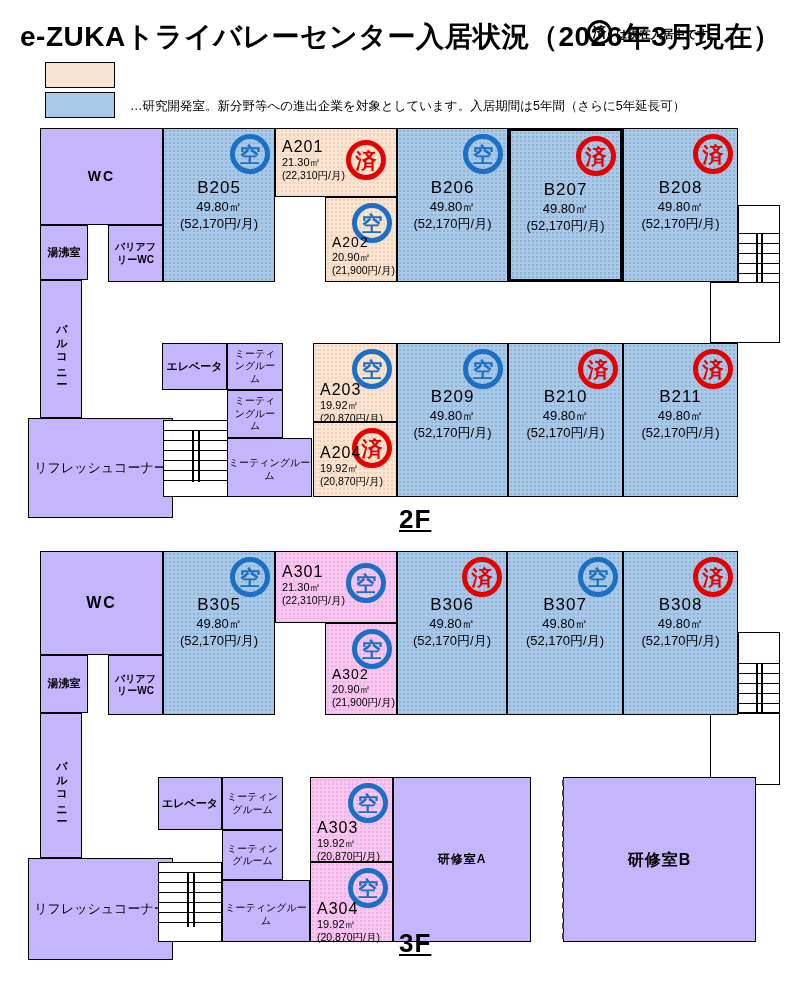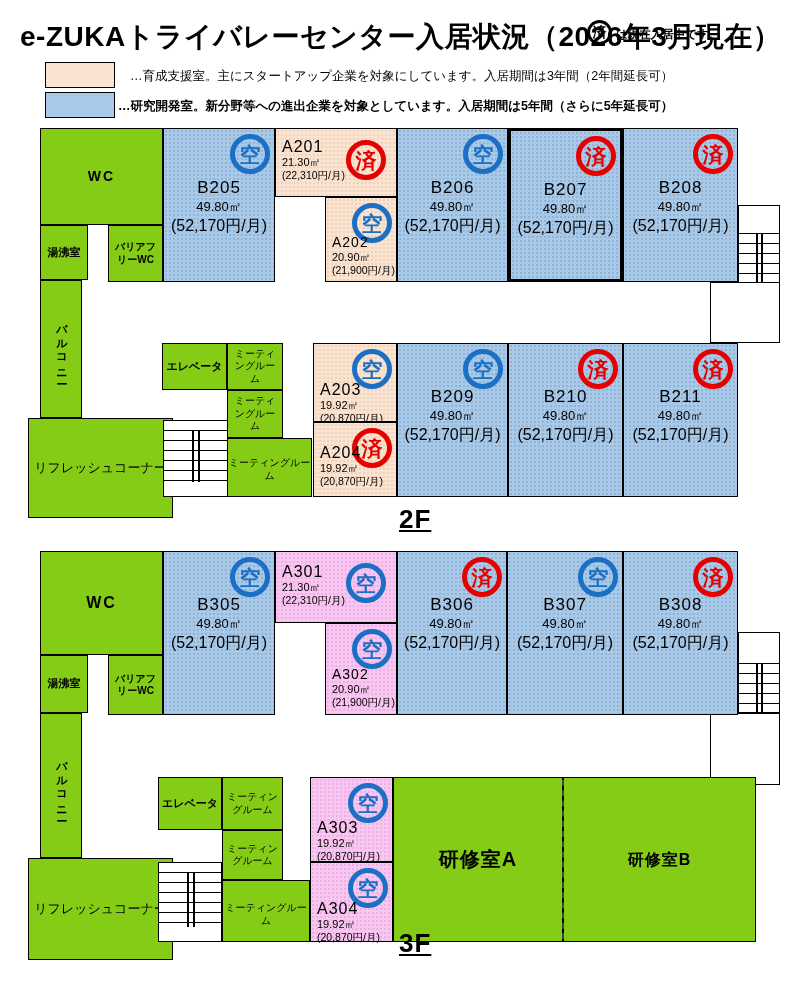--- a/index.html
+++ b/index.html
@@ -7,40 +7,40 @@
   #page{position:relative;width:794px;height:998px;background:#fff;overflow:hidden;}
   .abs{position:absolute;}
   
   .title{position:absolute;font-size:28px;font-weight:bold;white-space:nowrap;letter-spacing:0.5px;}
   .title-mark{position:absolute;width:25px;height:25px;border:3px solid #000;border-radius:50%;
     display:flex;align-items:center;justify-content:center;font-size:14px;font-weight:bold;box-sizing:border-box;}
   .title-note{position:absolute;font-size:11.5px;font-weight:bold;white-space:nowrap;}
   .sw{position:absolute;width:70px;height:26px;border:1px solid #000;box-sizing:border-box;}
   .legend-text{position:absolute;font-size:12.5px;white-space:nowrap;}
   
-  .fac{position:absolute;background:#84cc16;border:1.5px solid #000;box-sizing:border-box;
+  .fac{position:absolute;background:#c4b5fd;border:1.5px solid #000;box-sizing:border-box;
     display:flex;align-items:center;justify-content:center;text-align:center;font-weight:bold;line-height:1.25;}
   .room{position:absolute;border:1.5px solid #000;box-sizing:border-box;}
   .room.blue{background-color:#A9C9E8;
     background-image:radial-gradient(rgba(60,100,150,0.22) 1px,transparent 1.2px);background-size:4px 4px;}
   .room.beige{background-color:#FAE3D0;
     background-image:radial-gradient(rgba(190,140,100,0.20) 1px,transparent 1.2px);background-size:4px 4px;}
   .room.pink{background-color:#F9C6F1;
     background-image:radial-gradient(rgba(190,100,180,0.22) 1px,transparent 1.2px);background-size:4px 4px;}
   .room.thick{border-width:3px;}
   .badge{position:absolute;top:5px;right:4px;width:30px;height:30px;border:5px solid;border-radius:50%;
     display:flex;align-items:center;justify-content:center;font-size:21px;font-weight:bold;line-height:1;box-sizing:content-box;}
   .badge.vacant{color:#1B6FC4;border-color:#1B6FC4;}
   .badge.occupied{color:#E60000;border-color:#E60000;}
   .btext{position:absolute;left:0;right:0;top:0;display:flex;flex-direction:column;align-items:center;
     line-height:1.3;padding-top:48px;}
   .btext.pt42{padding-top:42px;}
   .rname{font-size:17px;letter-spacing:1px;}
   .barea{font-size:13px;}
-  .brent{font-size:16px;white-space:nowrap;}
+  .brent{font-size:13px;white-space:nowrap;}
   .atext{position:absolute;left:6px;line-height:1.2;}
   .aname{font-size:16px;letter-spacing:1px;display:block;}
   .aarea{font-size:11px;display:block;}
   .arent{font-size:10.5px;white-space:nowrap;display:block;}
   .vert{writing-mode:vertical-rl;letter-spacing:3px;}
   .stairs{position:absolute;background:#fff;border:1.5px solid #000;box-sizing:border-box;}
   .treads{position:absolute;left:0;right:0;
     background:repeating-linear-gradient(to bottom,#000 0,#000 1.2px,transparent 1.2px,transparent 10px);}
   .rail{position:absolute;width:1.5px;background:#000;}
   .landing{position:absolute;background:#fff;border:1.5px solid #000;box-sizing:border-box;}
@@ -50,23 +50,22 @@
 </head>
 <body>
 
 <div id="page">
 
   <div class="title" style="left:20px;top:18px;">e-ZUKAトライバレーセンター入居状況（2026年3月現在）</div>
   <div class="title-mark" style="left:587px;top:20px;">済</div>
   <div class="title-note" style="left:616px;top:27px;">は現在入居中です。</div>
 
   <div class="sw" style="left:45px;top:62px;background:#FAE3D0;"></div>
-  <div class="legend-text" style="left:130px;top:68px;">…育成支援室。主にスタートアップ企業を対象にしています。入居期間は3年間（2年間延長可）</div>
   <div class="sw" style="left:45px;top:92px;background:#A9C9E8;"></div>
-  <div class="legend-text" style="left:118px;top:98px;font-weight:bold;">…研究開発室。新分野等への進出企業を対象としています。入居期間は5年間（さらに5年延長可）</div>
+  <div class="legend-text" style="left:130px;top:98px;">…研究開発室。新分野等への進出企業を対象としています。入居期間は5年間（さらに5年延長可）</div>
 
   <div class="abs" style="inset:0;">
 
     <div class="landing" style="left:710px;top:282px;width:70px;height:61px;"></div>
     <div class="stairs" style="left:738px;top:205px;width:42px;height:78px;">
       <div class="treads" style="top:27px;bottom:0;"></div>
       <div class="rail" style="left:17px;top:27px;bottom:0;"></div>
       <div class="rail" style="left:22px;top:27px;bottom:0;"></div>
     </div>
     <div class="fac" style="left:28px;top:418px;width:145px;height:100px;font-size:13px;font-weight:normal;">
@@ -297,21 +296,21 @@
     </div>
     <div class="room pink" style="left:310px;top:862px;width:83px;height:80px;">
       <span class="badge vacant">空</span>
       <div class="atext" style="top:36px;">
         <span class="aname">A304</span>
         <span class="aarea">19.92㎡</span>
         <span class="arent">(20,870円/月)</span>
       </div>
     </div>
 
-    <div class="fac" style="left:393px;top:777px;width:170px;height:165px;font-size:20px;letter-spacing:1px;">
+    <div class="fac" style="left:393px;top:777px;width:138px;height:165px;font-size:12px;letter-spacing:1px;">
       <span>研修室A</span>
     </div>
     <div class="fac" style="left:563px;top:777px;width:193px;height:165px;font-size:16px;letter-spacing:1px;">
       <span>研修室B</span>
     </div>
     <div class="divider" style="left:562px;top:780px;height:159px;"></div>
 
     <div class="floor-label" style="left:399px;top:928px;text-align:center;">3F</div>
   </div>
 

